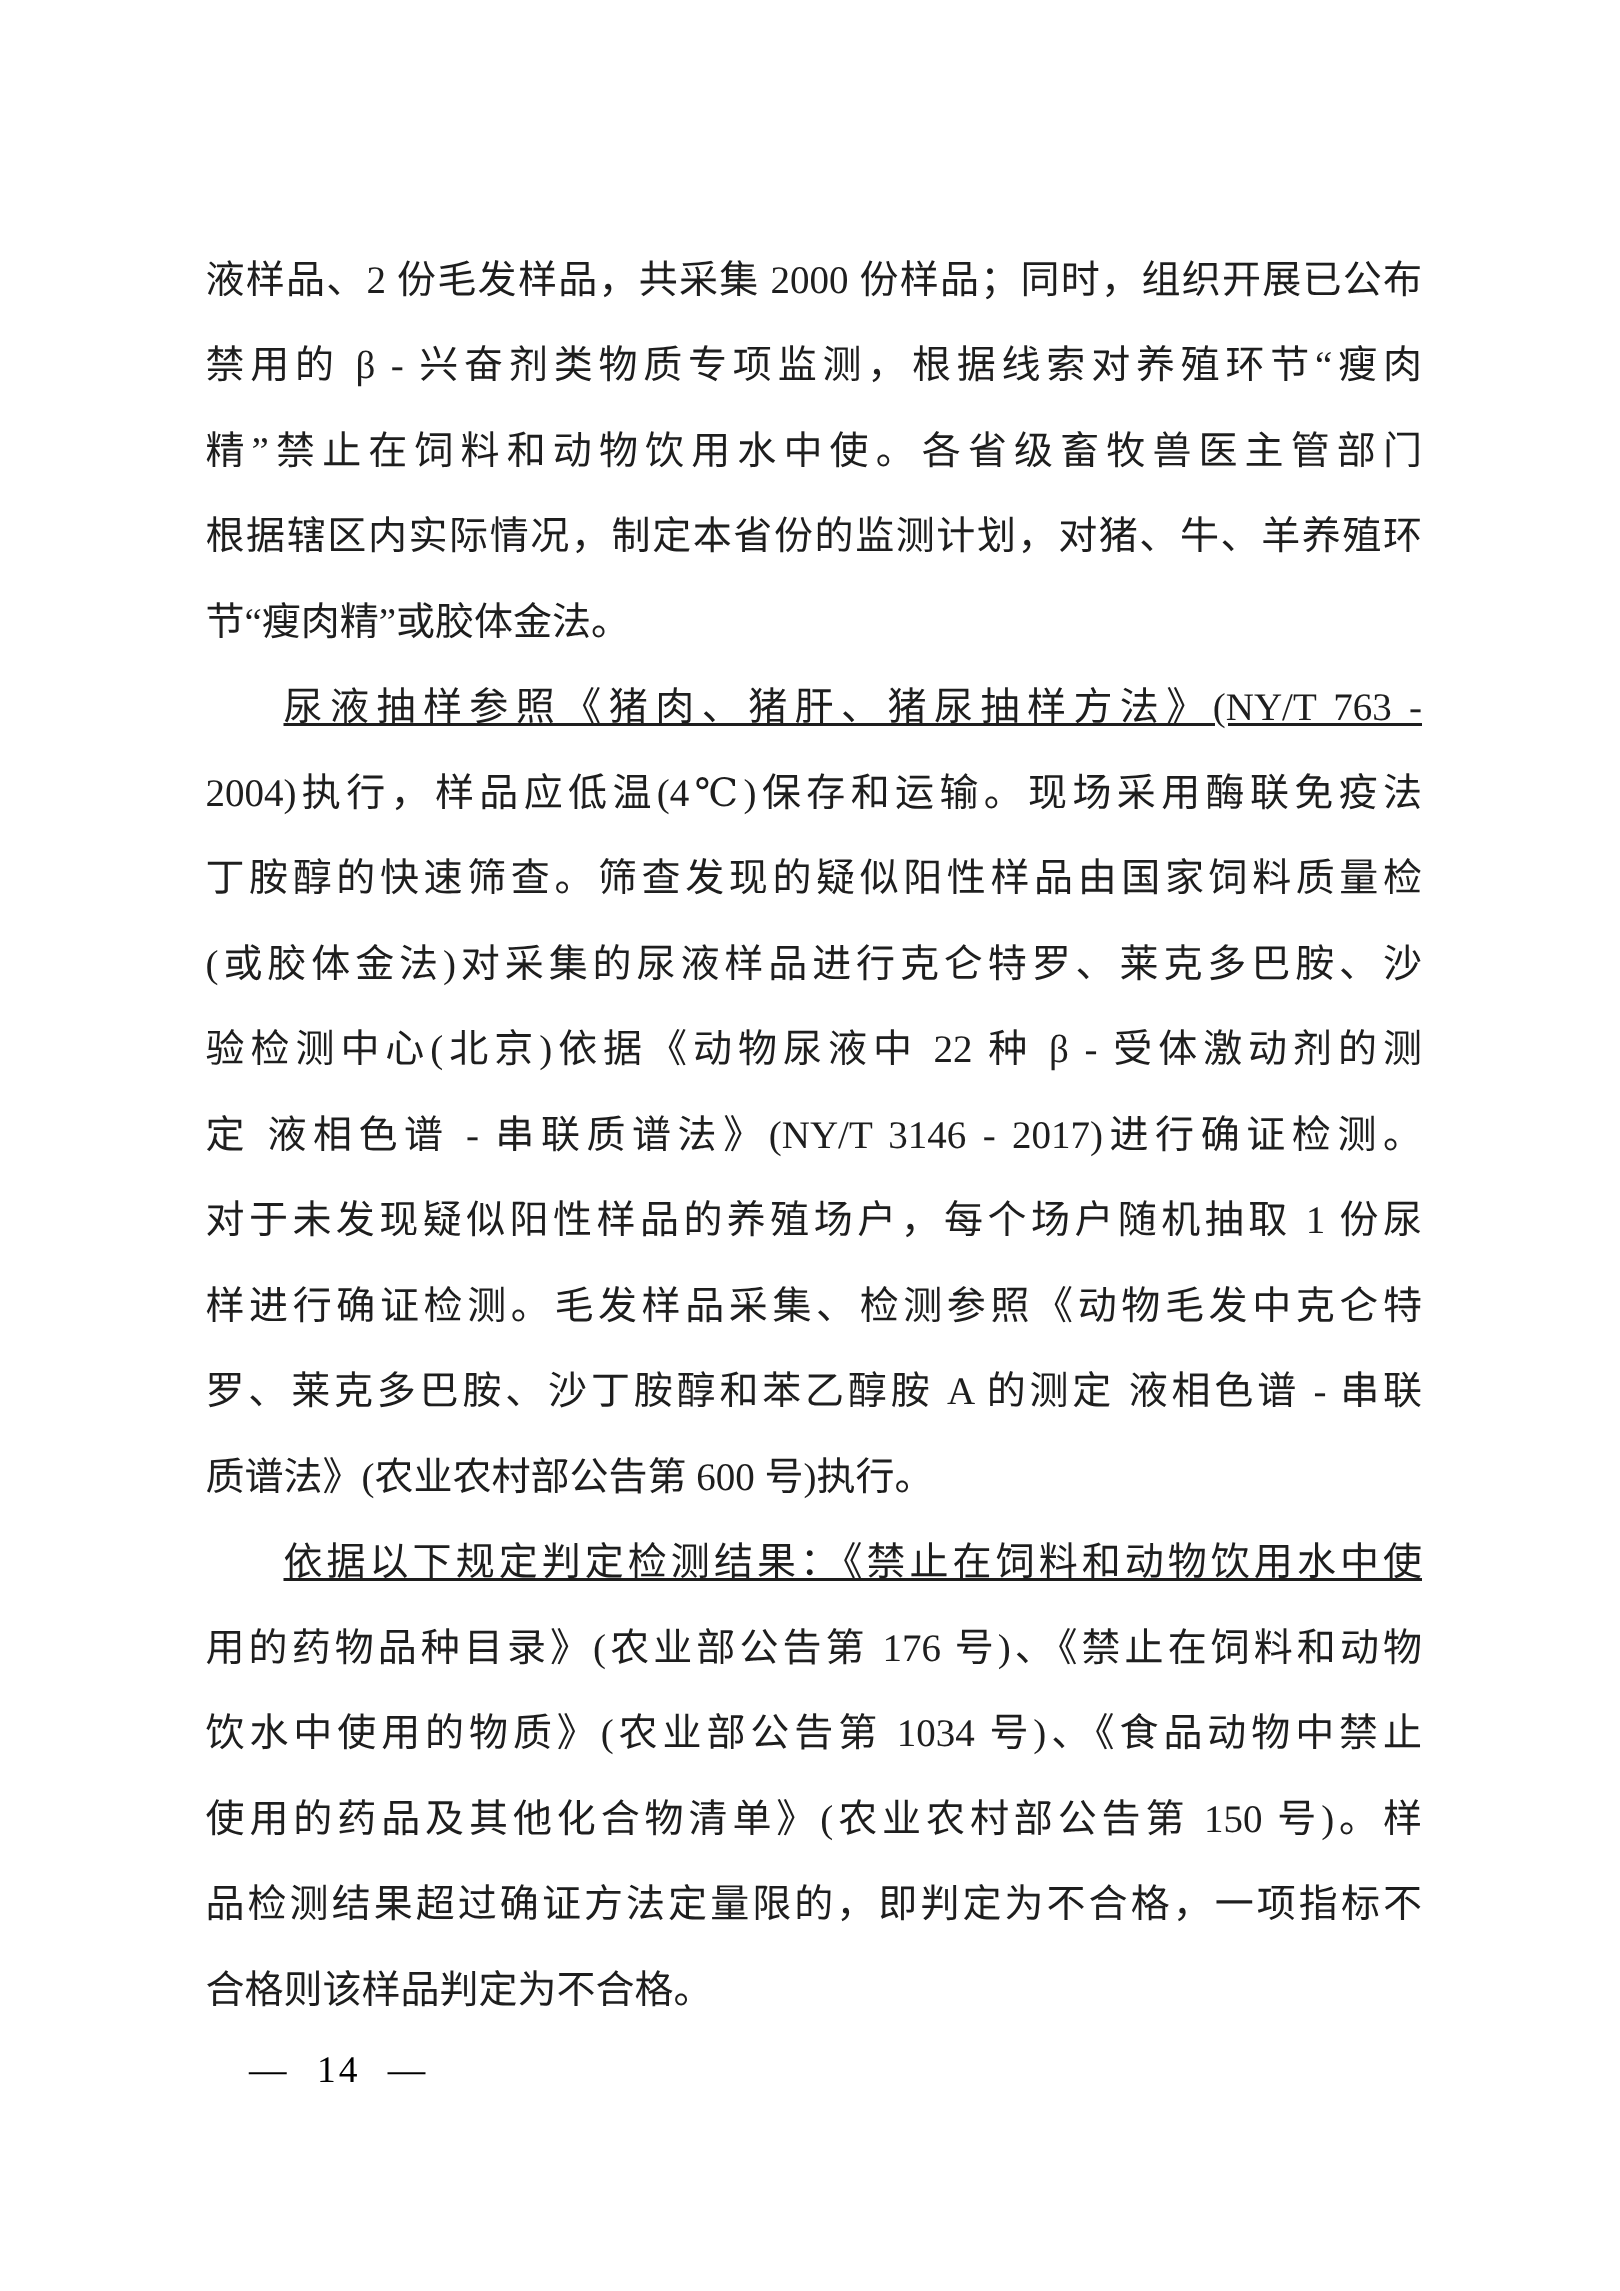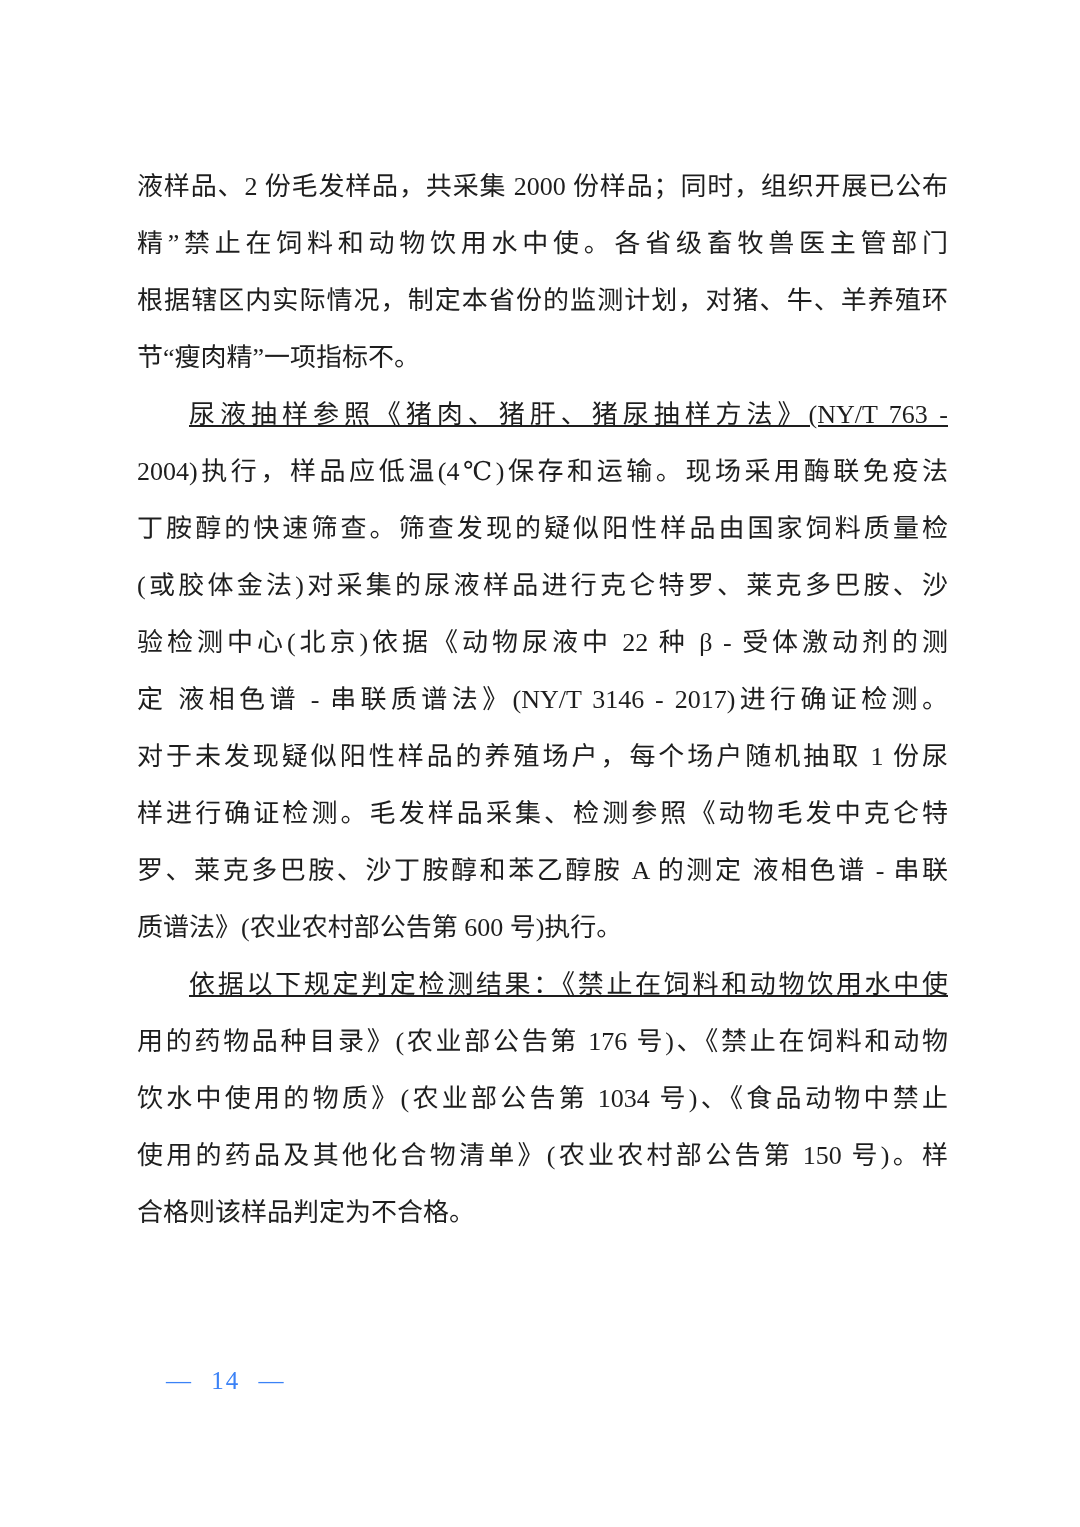--- a/index.html
+++ b/index.html
@@ -40,42 +40,44 @@
     text-decoration: underline;
   }
   .footer {
     position: absolute;
     left: 166px;
     top: 1366px;
     font-size: 25px;
     line-height: 30px;
     letter-spacing: 2px;
     word-spacing: 10px;
-    color: #3b82f6;
+    color: #000000;
   }
 </style>
 </head>
 <body>
 
 <div class="page">
   <div class="content">
       <div class="line justify">液样品、2 份毛发样品，共采集 2000 份样品；同时，组织开展已公布</div>
+      <div class="line justify">禁用的 β - 兴奋剂类物质专项监测，根据线索对养殖环节“瘦肉</div>
       <div class="line justify">精”禁止在饲料和动物饮用水中使。各省级畜牧兽医主管部门</div>
       <div class="line justify">根据辖区内实际情况，制定本省份的监测计划，对猪、牛、羊养殖环</div>
-      <div class="line">节“瘦肉精”一项指标不。</div>
+      <div class="line">节“瘦肉精”或胶体金法。</div>
       <div class="line justify indent">尿液抽样参照《猪肉、猪肝、猪尿抽样方法》(NY/T 763 -</div>
       <div class="line justify">2004)执行，样品应低温(4℃)保存和运输。现场采用酶联免疫法</div>
       <div class="line justify">丁胺醇的快速筛查。筛查发现的疑似阳性样品由国家饲料质量检</div>
       <div class="line justify">(或胶体金法)对采集的尿液样品进行克仑特罗、莱克多巴胺、沙</div>
       <div class="line justify">验检测中心(北京)依据《动物尿液中 22 种 β - 受体激动剂的测</div>
       <div class="line justify">定 液相色谱 - 串联质谱法》(NY/T 3146 - 2017)进行确证检测。</div>
       <div class="line justify">对于未发现疑似阳性样品的养殖场户，每个场户随机抽取 1 份尿</div>
       <div class="line justify">样进行确证检测。毛发样品采集、检测参照《动物毛发中克仑特</div>
       <div class="line justify">罗、莱克多巴胺、沙丁胺醇和苯乙醇胺 A 的测定 液相色谱 - 串联</div>
       <div class="line">质谱法》(农业农村部公告第 600 号)执行。</div>
       <div class="line justify indent">依据以下规定判定检测结果：《禁止在饲料和动物饮用水中使</div>
       <div class="line justify">用的药物品种目录》(农业部公告第 176 号)、《禁止在饲料和动物</div>
       <div class="line justify">饮水中使用的物质》(农业部公告第 1034 号)、《食品动物中禁止</div>
       <div class="line justify">使用的药品及其他化合物清单》(农业农村部公告第 150 号)。样</div>
+      <div class="line justify">品检测结果超过确证方法定量限的，即判定为不合格，一项指标不</div>
       <div class="line">合格则该样品判定为不合格。</div>
     </div>
   <div class="footer">— 14 —</div>
 </div>
 
 </body></html>

